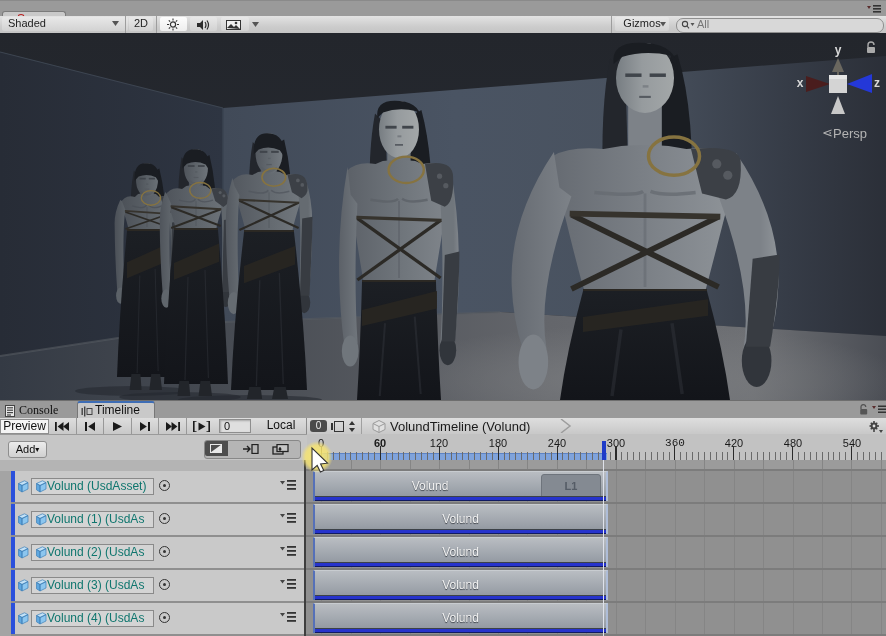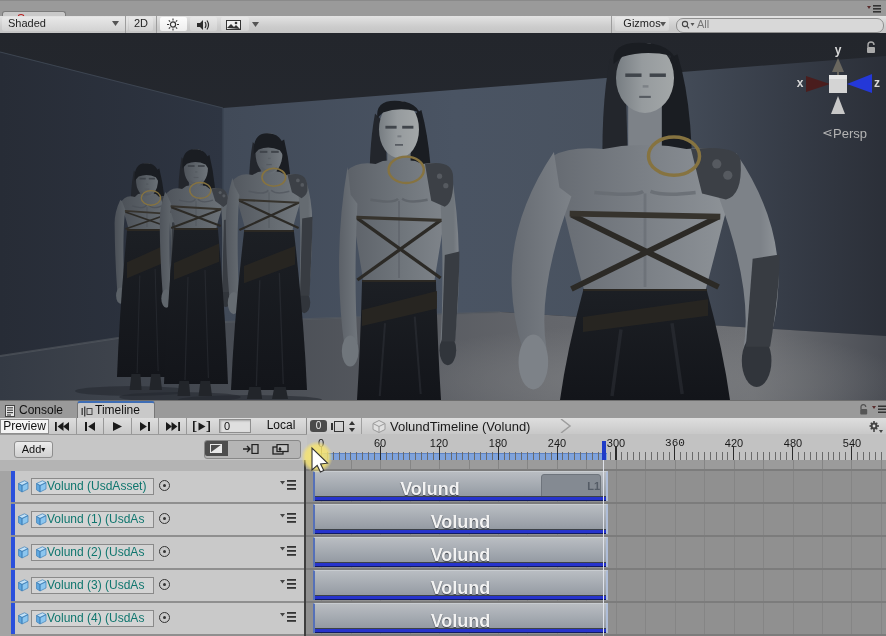--- a/index.html
+++ b/index.html
@@ -13,40 +13,40 @@
                border-bottom:1px solid #585858;}
   .tbtn{position:absolute;top:1px;height:14px;background:linear-gradient(#e8e8e8,#d2d2d2);
         border-radius:2px;font-size:11px;color:#222;text-align:center;}
   .tsep{position:absolute;top:0;width:1px;height:17px;background:#9d9d9d;}
   
   #tl-tabbar{left:0;top:400px;width:886px;height:18px;background:#9a9a9a;border-top:1px solid #6e6e6e;}
   .tab{position:absolute;top:403px;height:16px;font-size:12px;color:#111;}
   #tl-toolbar{left:0;top:418px;width:886px;height:16px;background:linear-gradient(#dedede,#c8c8c8);
               border-bottom:1px solid #9a9a9a;}
   #tl-row2{left:0;top:435px;width:886px;height:25px;background:#c6c6c6;}
-  #addbtn{left:14px;top:6px;width:37px;height:15px;background:linear-gradient(#ececec,#d0d0d0);
+  #addbtn{left:8px;top:6px;width:37px;height:15px;background:linear-gradient(#ececec,#d0d0d0);
           border:1px solid #8e8e8e;border-radius:3px;font-size:11px;color:#111;text-align:center;line-height:14px;}
   
   #ruler{left:307px;top:434px;width:579px;height:26px;background:#c2c2c2;}
   .rnum{position:absolute;top:3px;font-size:11px;color:#1a1a1a;transform:translateX(-50%);}
   
   #trk-left{left:0;top:460px;width:304px;height:176px;background:#8f8f8f;}
   .trow{position:absolute;left:11px;width:293px;height:31px;background:#c9c9c9;}
   .trowbar{position:absolute;left:0;top:0;width:4px;height:31px;background:#2a50dc;}
   .tname{position:absolute;left:20px;top:7px;width:121px;height:15px;background:#d4d4d4;border:1px solid #8a8a8a;
          font-size:12px;color:#0f766e;white-space:nowrap;overflow:hidden;}
   .tcirc{position:absolute;left:148px;top:9px;width:9px;height:9px;border:1px solid #333;border-radius:50%;}
   .tcirc:after{content:"";position:absolute;left:3px;top:3px;width:3px;height:3px;background:#333;border-radius:50%;}
   .tmenu{position:absolute;right:8px;top:8px;width:16px;height:12px;}
   #trk-right{left:306px;top:460px;width:580px;height:176px;background:#909090;}
   .clip{position:absolute;left:7px;width:291px;height:29px;
         background:linear-gradient(#b9bdc2,#9aa0a8 70%,#8b9199);
         border-top:1px solid #c8ccd0;border-left:2px solid #5570b8;border-right:2px solid #aebdd8;}
   .clip .blue{position:absolute;left:0;bottom:0;width:100%;height:3px;background:#2633cc;border-top:1px solid #3c4248;border-bottom:1px solid #101a60;}
-  .cliptxt{position:absolute;top:7px;width:100%;text-align:center;font-size:18px;font-weight:bold;color:#f2f2f2;
+  .cliptxt{position:absolute;top:7px;width:100%;text-align:center;font-size:12px;font-weight:normal;color:#f2f2f2;
            text-shadow:0 1px 1px #3a3f46;}
   
   svg{display:block;}
 </style></head>
 <body>
 <div id="root">
 
   <div id="scn-tabbar" class="abs"></div>
   <div id="scn-tab" class="abs">Scene</div>
   <svg class="abs" style="left:866px;top:4px" width="16" height="10" viewBox="0 0 16 10">
@@ -507,21 +507,21 @@
       <text x="800" y="87" font-size="12" font-weight="bold" fill="#d8d8d8" text-anchor="middle">x</text>
       <text x="877" y="87" font-size="12" font-weight="bold" fill="#d8d8d8" text-anchor="middle">z</text>
       <text x="822" y="137" font-size="13" fill="#b4b4b4">⋖</text>
       <text x="833" y="138" font-size="13" fill="#b4b4b4">Persp</text>
       <path d="M 868 47 v-2 a3 3 0 0 1 6 0" fill="none" stroke="#aaa" stroke-width="1.4"></path>
       <rect x="867" y="47" width="8" height="6" fill="#aaa" rx="1"></rect>
     </g>
   </svg>
 
   <div id="tl-tabbar" class="abs"></div>
-  <div class="tab" style="left:3px;width:72px;">
+  <div class="tab" style="left:3px;width:72px;font-family:Liberation Serif, serif;">
     <svg style="position:absolute;left:2px;top:2px" width="11" height="12" viewBox="0 0 11 12">
       <rect x="0.5" y="0.5" width="9" height="11" fill="#e8e8e8" stroke="#444"></rect>
       <rect x="2" y="2.2" width="6" height="1.2" fill="#444"></rect>
         <rect x="2" y="4.6" width="6" height="1.2" fill="#444"></rect>
       <rect x="2" y="7" width="6" height="1.2" fill="#444"></rect>
         <rect x="2" y="9.4" width="4" height="1.2" fill="#444"></rect>
     </svg>
     <span style="margin-left:16px;">Console</span>
   </div>
   <div class="tab" style="left:77px;width:76px;background:#c9c9c9;border:1px solid #777;border-bottom:none;
@@ -632,21 +632,21 @@
     </svg>
     <svg class="abs" style="left:272px;top:9px" width="17" height="11" viewBox="0 0 17 11">
       <rect x="1" y="3" width="10" height="7" fill="none" stroke="#222" stroke-width="1.3"></rect>
       <rect x="5" y="0.5" width="11" height="7" fill="#c6c6c6" stroke="#222" stroke-width="1.3"></rect>
       <path d="M8 3 v3 M6.7 4.6 l1.3 1.6 l1.3 -1.6" stroke="#222" stroke-width="1.2" fill="none"></path>
     </svg>
   </div>
 
   <div id="ruler" class="abs">
     <div class="rnum" style="left:14px;">0</div>
-    <div class="rnum" style="left:73px;">60</div>
+    <div class="rnum" style="left:73px;font-weight:bold;">60</div>
     <div class="rnum" style="left:132px;">120</div>
     <div class="rnum" style="left:191px;">180</div>
     <div class="rnum" style="left:250px;">240</div>
     <div class="rnum" style="left:309px;">300</div>
     <div class="rnum" style="left:368px;font-family:Liberation Mono, monospace;">360</div>
     <div class="rnum" style="left:427px;">420</div>
     <div class="rnum" style="left:486px;">480</div>
     <div class="rnum" style="left:545px;">540</div>
 
     <div class="abs" style="left:6px;top:19px;width:294px;height:7px;background:#7fa3dc;border-top:1px solid #5d83c4;border-bottom:1px solid #46599a;"></div>
@@ -784,21 +784,21 @@
     <div class="abs" style="left:0;top:9px;width:580px;height:2px;background:#7c7c7c;"></div>
     <div class="abs" style="left:0;top:42px;width:580px;height:2px;background:#7c7c7c;"></div>
     <div class="abs" style="left:0;top:75px;width:580px;height:2px;background:#7c7c7c;"></div>
     <div class="abs" style="left:0;top:108px;width:580px;height:2px;background:#7c7c7c;"></div>
     <div class="abs" style="left:0;top:141px;width:580px;height:2px;background:#7c7c7c;"></div>
     <div class="abs" style="left:0;top:174px;width:580px;height:2px;background:#7c7c7c;"></div>
 
     <div class="clip" style="top:11px;">
       <div class="cliptxt" style="width:230px;">Volund</div>
       <div class="abs" style="left:226px;top:2px;width:58px;height:23px;background:#848a92;border:1px solid #6e747c;border-radius:3px;
-           font-size:11px;font-weight:bold;color:#555c66;text-align:right;line-height:23px;">L1</div>
+           font-size:11px;font-weight:bold;color:#555c66;text-align:center;line-height:23px;">L1</div>
       <div class="blue"></div>
     </div>
     <div class="clip" style="top:44px;">
         <div class="cliptxt">Volund</div>
         <div class="blue"></div>
       </div>
     <div class="clip" style="top:77px;">
         <div class="cliptxt">Volund</div>
         <div class="blue"></div>
       </div>

